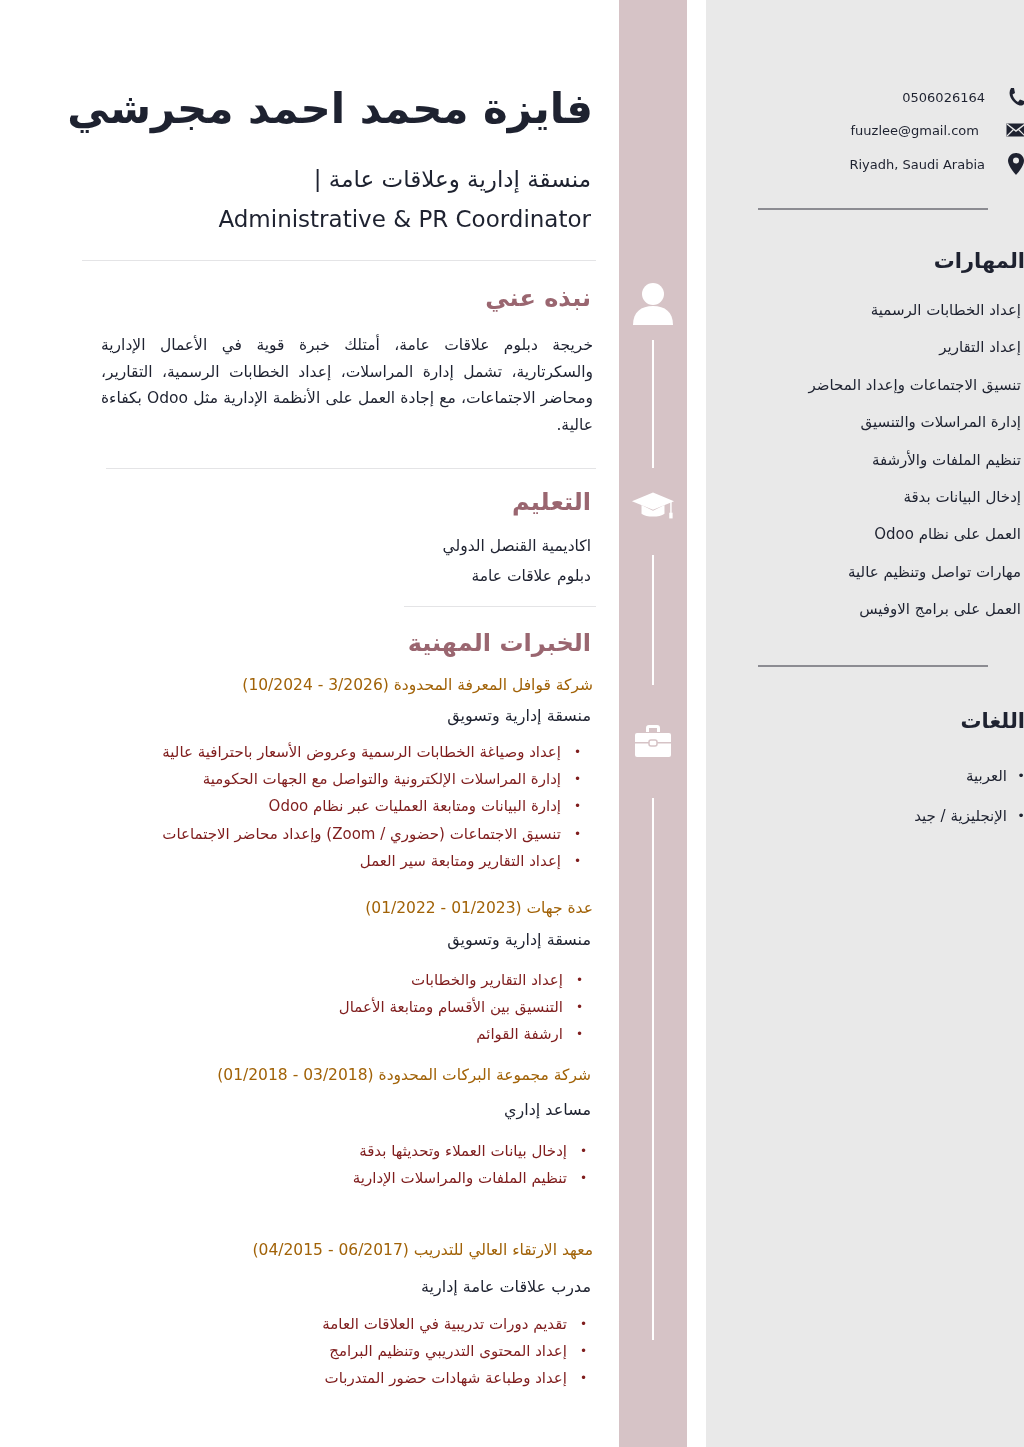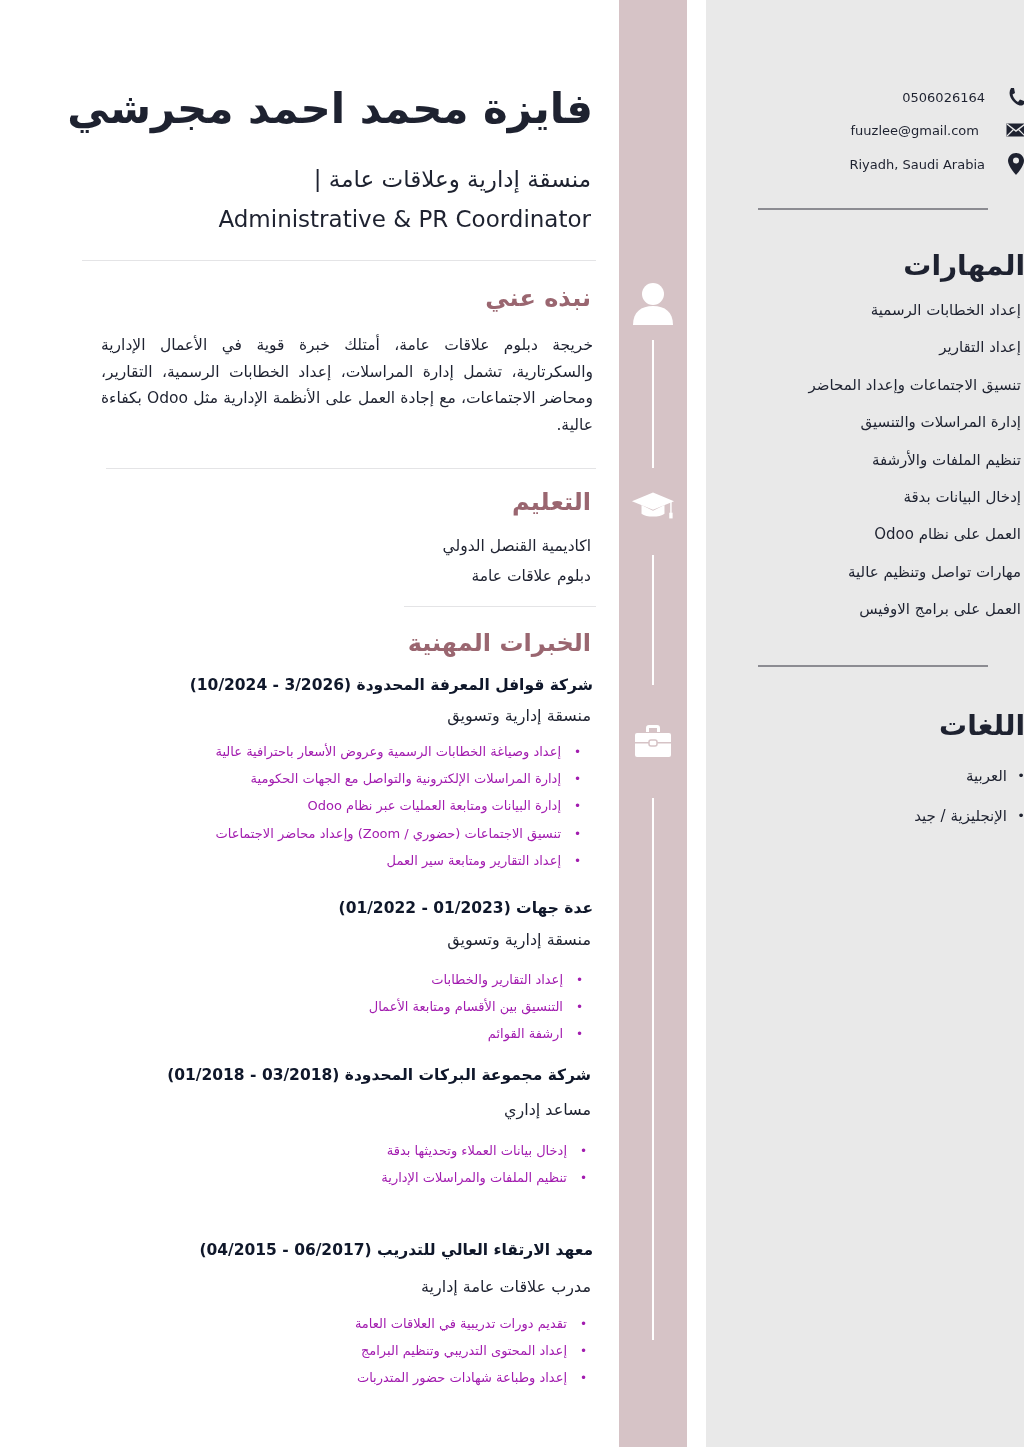--- a/index.html
+++ b/index.html
@@ -28,21 +28,21 @@
     direction:ltr;
   }
   .contact-text {
     font-size:13px; color:#1e2230; text-align:right;
   }
   .contact-icon { width:22px; height:22px; margin-left:20px; display:flex; align-items:center; justify-content:center;}
   .sb-divider {
     position:absolute; left:52px; width:230px; height:2px; background:#8c8c92;
   }
   .sb-heading {
-    position:absolute; right:50px; font-size:28px; font-weight:bold; color:#1e2230;
+    position:absolute; right:50px; font-size:21px; font-weight:bold; color:#1e2230;
     direction:rtl; 
   }
   .sb-list {
     position:absolute; right:36px; margin:0; padding:0; list-style:none; direction:rtl;
   }
   .sb-list li {
     font-size:15px; height:37.4px; line-height:20px; color:#1e2230; position:relative;
     padding-right:18px; white-space:nowrap;
   }
   .sb-list li::before {
@@ -57,25 +57,25 @@
   .title-en { position:absolute; right:28px; top:206px; font-size:23px; color:#1e2230; direction:ltr; white-space:nowrap; }
   .hr { position:absolute; height:1px; background:#e4e4e6; }
   .sec-heading {
     position:absolute; right:28px; font-size:24px; font-weight:bold; color:#9a6670; white-space:nowrap;
   }
   .about {
     position:absolute; right:26px; top:332px; width:492px; font-size:15.5px; line-height:26.5px;
     text-align:justify; color:#1e2230;
   }
   .edu-line { position:absolute; right:28px; font-size:15.5px; color:#1e2230; white-space:nowrap; }
-  .job-title { position:absolute; right:26px; font-size:15.5px; font-weight:bold; color:#0f172a; white-space:nowrap; }
+  .job-title { position:absolute; right:26px; font-size:15.5px; font-weight:normal; color:#a16207; white-space:nowrap; }
   .job-role { position:absolute; right:28px; font-size:16px; color:#1e2230; white-space:nowrap; }
   .job-list { position:absolute; margin:0; padding:0; list-style:none; }
   .job-list li {
-    font-size:13px; height:27.2px; line-height:20px; position:relative; padding-right:24px; white-space:nowrap; color:#a21caf;
+    font-size:15px; height:27.2px; line-height:20px; position:relative; padding-right:24px; white-space:nowrap; color:#7f1d1d;
   }
   .job-list li::before { content:"•"; position:absolute; right:4px; top:0; font-size:12px; }
 </style>
 </head>
 <body>
 
 <div class="main">
   <div class="name">فايزة محمد احمد مجرشي</div>
   <div class="title-ar">منسقة إدارية وعلاقات عامة |</div>
   <div class="title-en">Administrative &amp; PR Coordinator</div>

